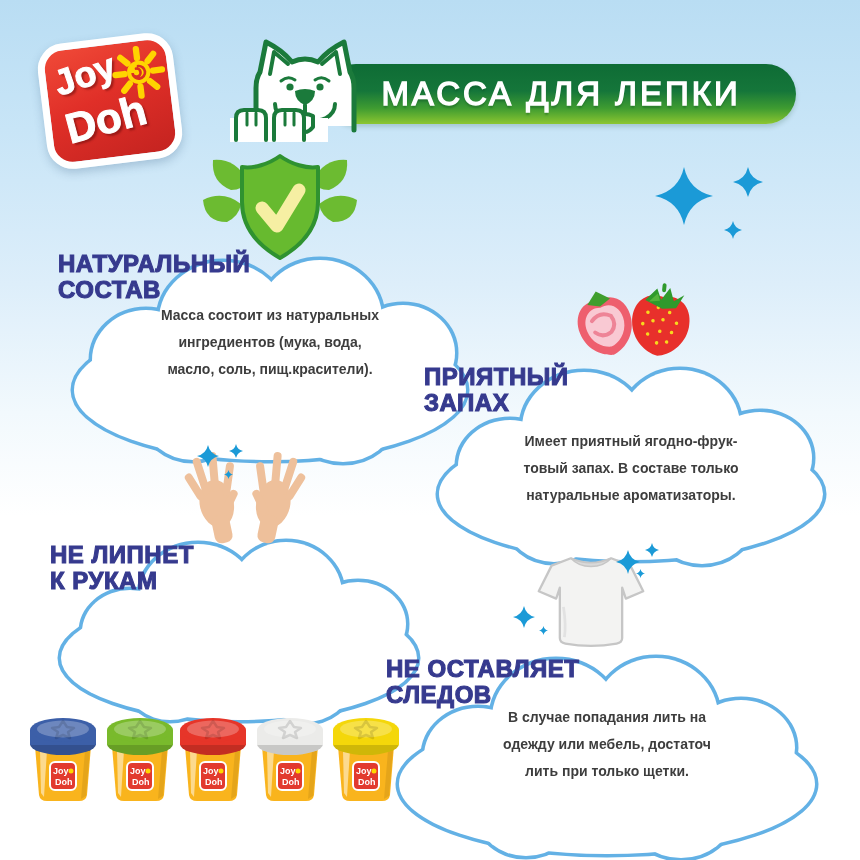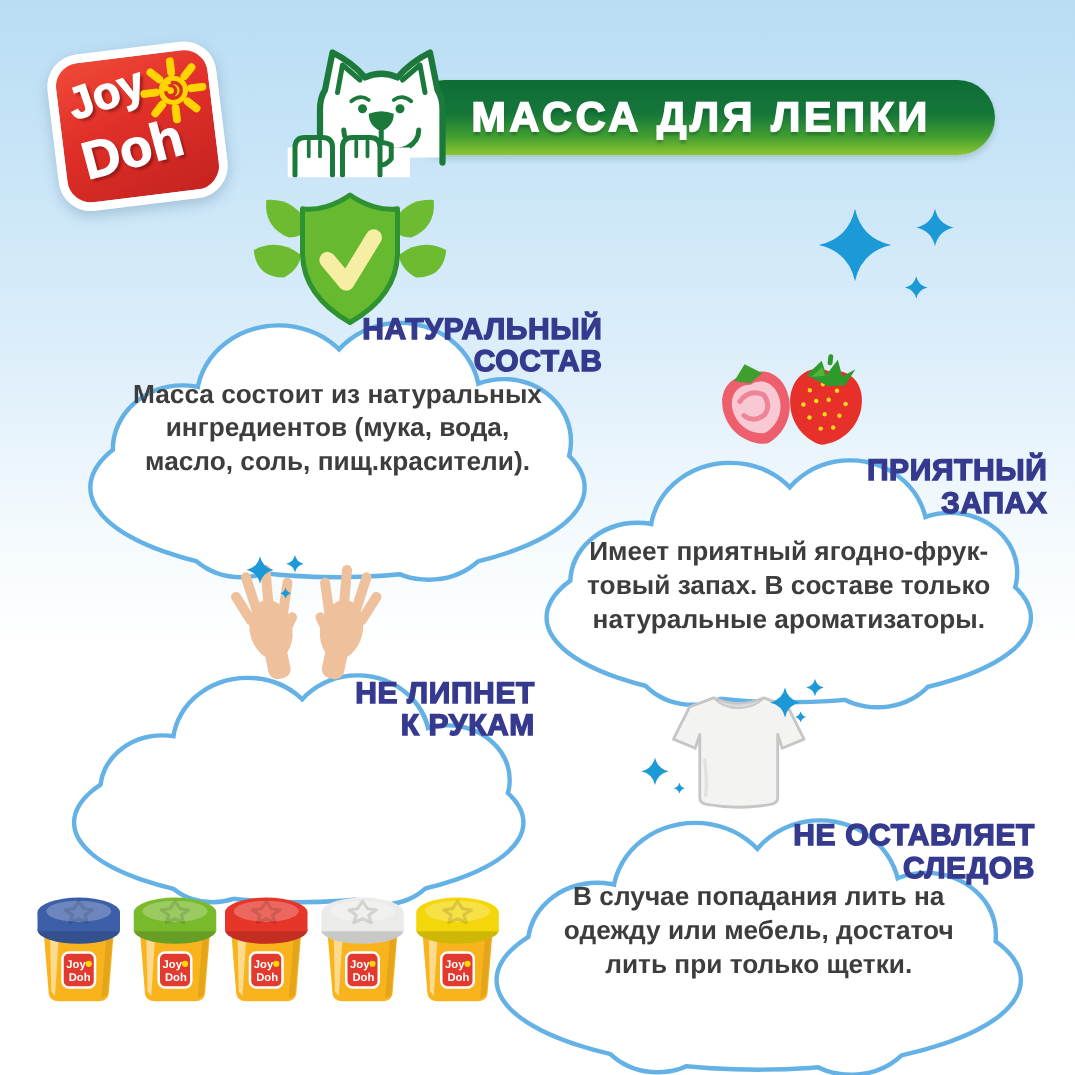--- a/index.html
+++ b/index.html
@@ -3,30 +3,30 @@
 <meta charset="utf-8">
 <style>
   html,body{margin:0;padding:0}
   .stage{position:relative;width:860px;height:860px;overflow:hidden;
     background:linear-gradient(180deg,#b9ddf3 0%,#c8e5f7 15%,#ddeefa 33%,#f2f9fd 48%,#ffffff 60%);
     font-family:"Liberation Sans",sans-serif;}
 
   .sec{position:absolute}
   .sec svg.cloud{position:absolute;left:0;top:0;width:100%;height:100%;overflow:visible}
   .icon{position:absolute}
-  .ttl{position:absolute;left:0;right:0;text-align:right;color:#363a8e;font-weight:900;
+  .ttl{position:absolute;left:0;right:0;text-align:left;color:#363a8e;font-weight:900;
        font-size:24px;line-height:26px;letter-spacing:.5px;-webkit-text-stroke:1.1px #363a8e}
   .bod{position:absolute;left:0;right:0;text-align:center;color:#3d3d3d;font-weight:700;
-       font-size:21px;line-height:27px}
+       font-size:14px;line-height:27px}
   .bod span,.ttl span{display:block}
 
   .banner{position:absolute;left:326px;top:64px;width:470px;height:60px;border-radius:30px;
     background:linear-gradient(180deg,#0e6c35 0%,#15763a 45%,#3f9c31 74%,#8cc630 100%);
     box-shadow:0 3px 5px rgba(0,60,30,.18);display:flex;align-items:center;justify-content:center;z-index:3}
-  .banner span{color:#fff;font-weight:700;font-size:33px;letter-spacing:3px;
+  .banner span{color:#fff;font-weight:400;font-size:33px;letter-spacing:3px;
     -webkit-text-stroke:1.4px #fff;text-shadow:0 3px 2px rgba(10,70,30,.35)}
 
   .logo{position:absolute;left:42px;top:38px;width:122px;height:112px;
     background:linear-gradient(160deg,#f04a38 0%,#e02f28 45%,#c42320 100%);
     border:7px solid #fff;border-radius:26px;transform:rotate(-7deg);
     box-shadow:0 4px 10px rgba(40,80,120,.25);z-index:6}
   .logo .joy{position:absolute;left:8px;top:6px;font-size:36px;font-weight:900;color:#fff;
     transform:rotate(-12deg);-webkit-text-stroke:1px #fff;text-shadow:2px 3px 2px rgba(100,10,10,.5)}
   .logo .doh{position:absolute;left:14px;top:50px;font-size:42px;font-weight:900;color:#fff;
     transform:rotate(-8deg);-webkit-text-stroke:1px #fff;text-shadow:2px 3px 2px rgba(100,10,10,.5)}

